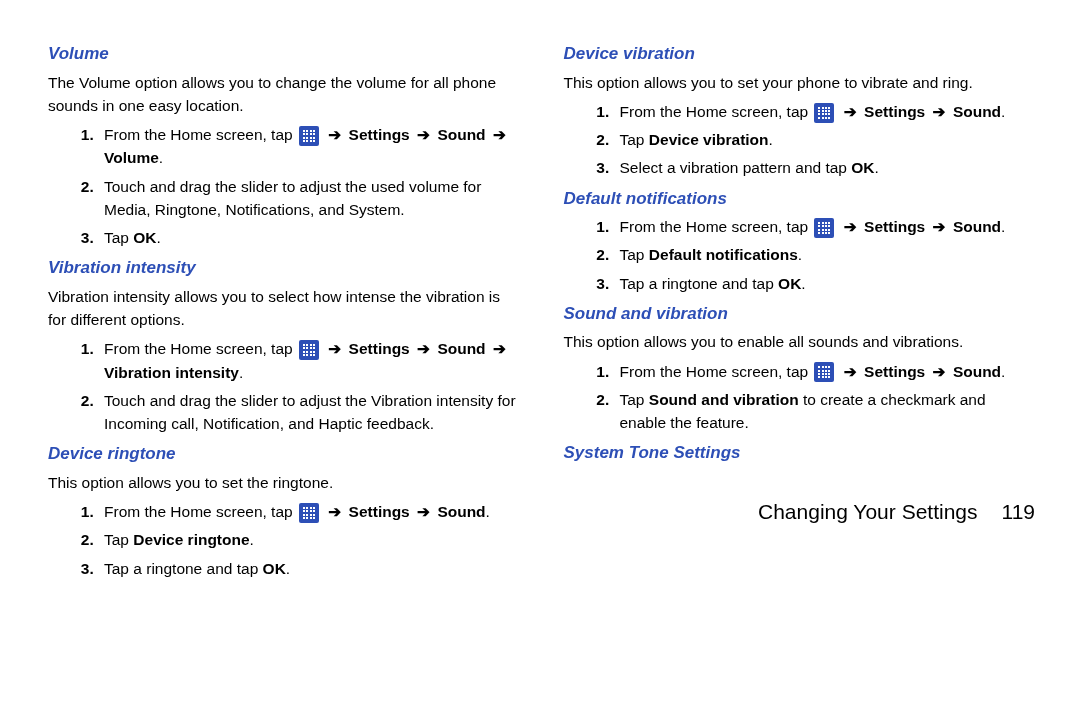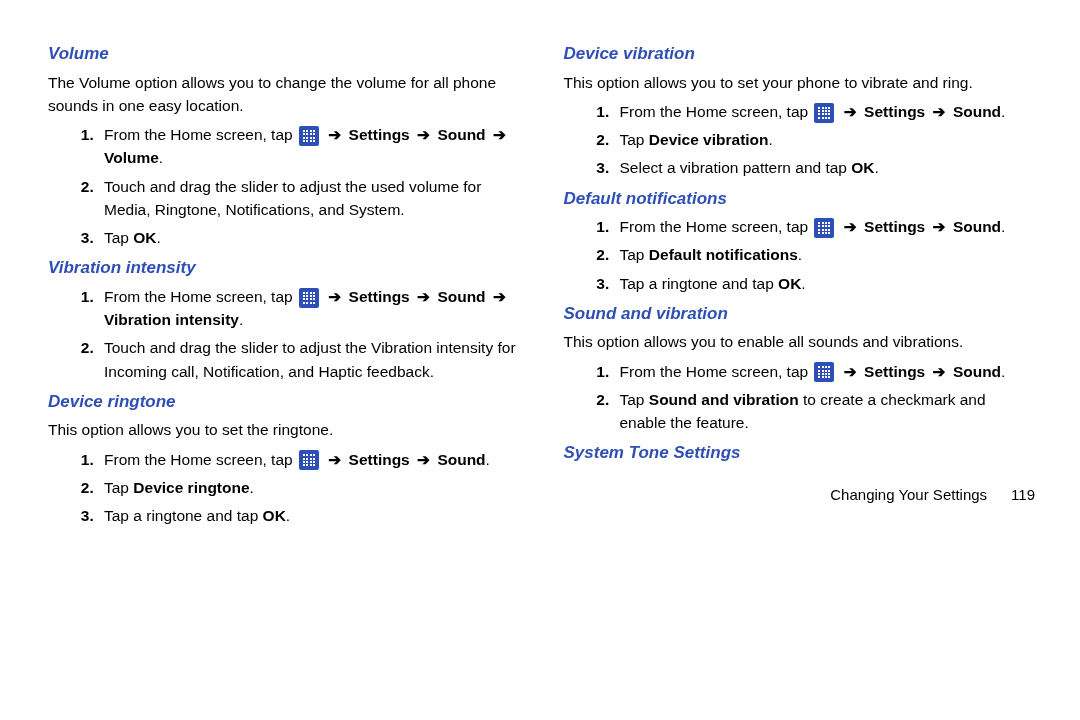--- a/index.html
+++ b/index.html
@@ -82,40 +82,41 @@
       0 100%, 33% 100%, 66% 100%, 100% 100%;
     background-size: 4px 4px;
     background-repeat: no-repeat;
   }
   .arrow {
     font-weight: bold;
     padding: 0 3px;
   }
   .footer {
     text-align: right;
-    margin-top: 18px;
-    font-size: 15px;
+    margin-top: 30px;
+    font-size: 21px;
   }
   .pagenum { margin-left: 24px; }
 </style>
 </head>
 <body>
 
 <div class="columns">
   <div class="col">
 
     <h3>Volume</h3>
     <p>The Volume option allows you to change the volume for all phone sounds in one easy location.</p>
     <ol>
       <li><span>From the Home screen, tap </span><span class="apps-icon"></span> <span class="arrow">➔</span> <span class="bold">Settings</span> <span class="arrow">➔</span> <span class="bold">Sound</span> <span class="arrow">➔</span> <span class="bold">Volume</span>.</li>
       <li>Touch and drag the slider to adjust the used volume for Media, Ringtone, Notifications, and System.</li>
       <li><span>Tap </span><span class="bold">OK</span><span>.</span></li>
     </ol>
 
     <h3>Vibration intensity</h3>
+    <p>Vibration intensity allows you to select how intense the vibration is for different options.</p>
     <ol>
       <li><span>From the Home screen, tap </span><span class="apps-icon"></span> <span class="arrow">➔</span> <span class="bold">Settings</span> <span class="arrow">➔</span> <span class="bold">Sound</span> <span class="arrow">➔</span> <span class="bold">Vibration intensity</span>.</li>
       <li>Touch and drag the slider to adjust the Vibration intensity for Incoming call, Notification, and Haptic feedback.</li>
     </ol>
 
     <h3>Device ringtone</h3>
     <p>This option allows you to set the ringtone.</p>
     <ol>
       <li><span>From the Home screen, tap </span><span class="apps-icon"></span> <span class="arrow">➔</span> <span class="bold">Settings</span> <span class="arrow">➔</span> <span class="bold">Sound</span>.</li>
       <li><span>Tap </span><span class="bold">Device ringtone</span><span>.</span></li>

